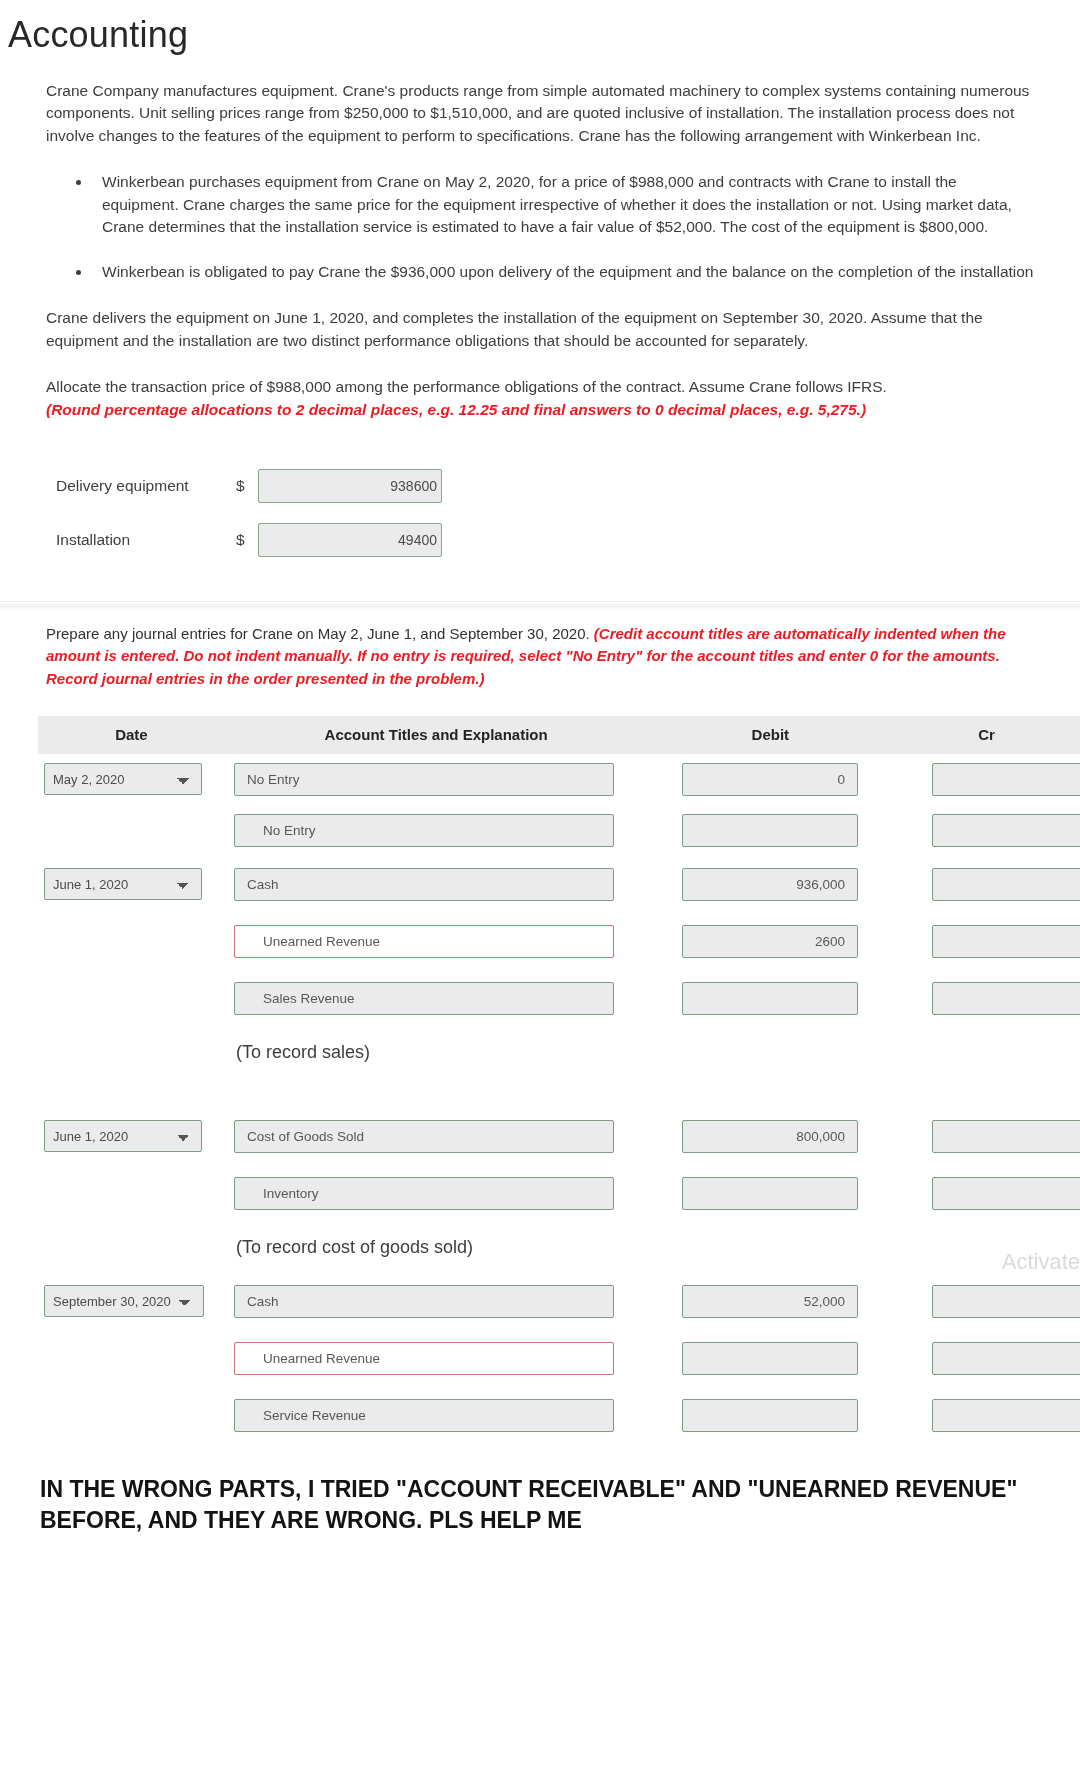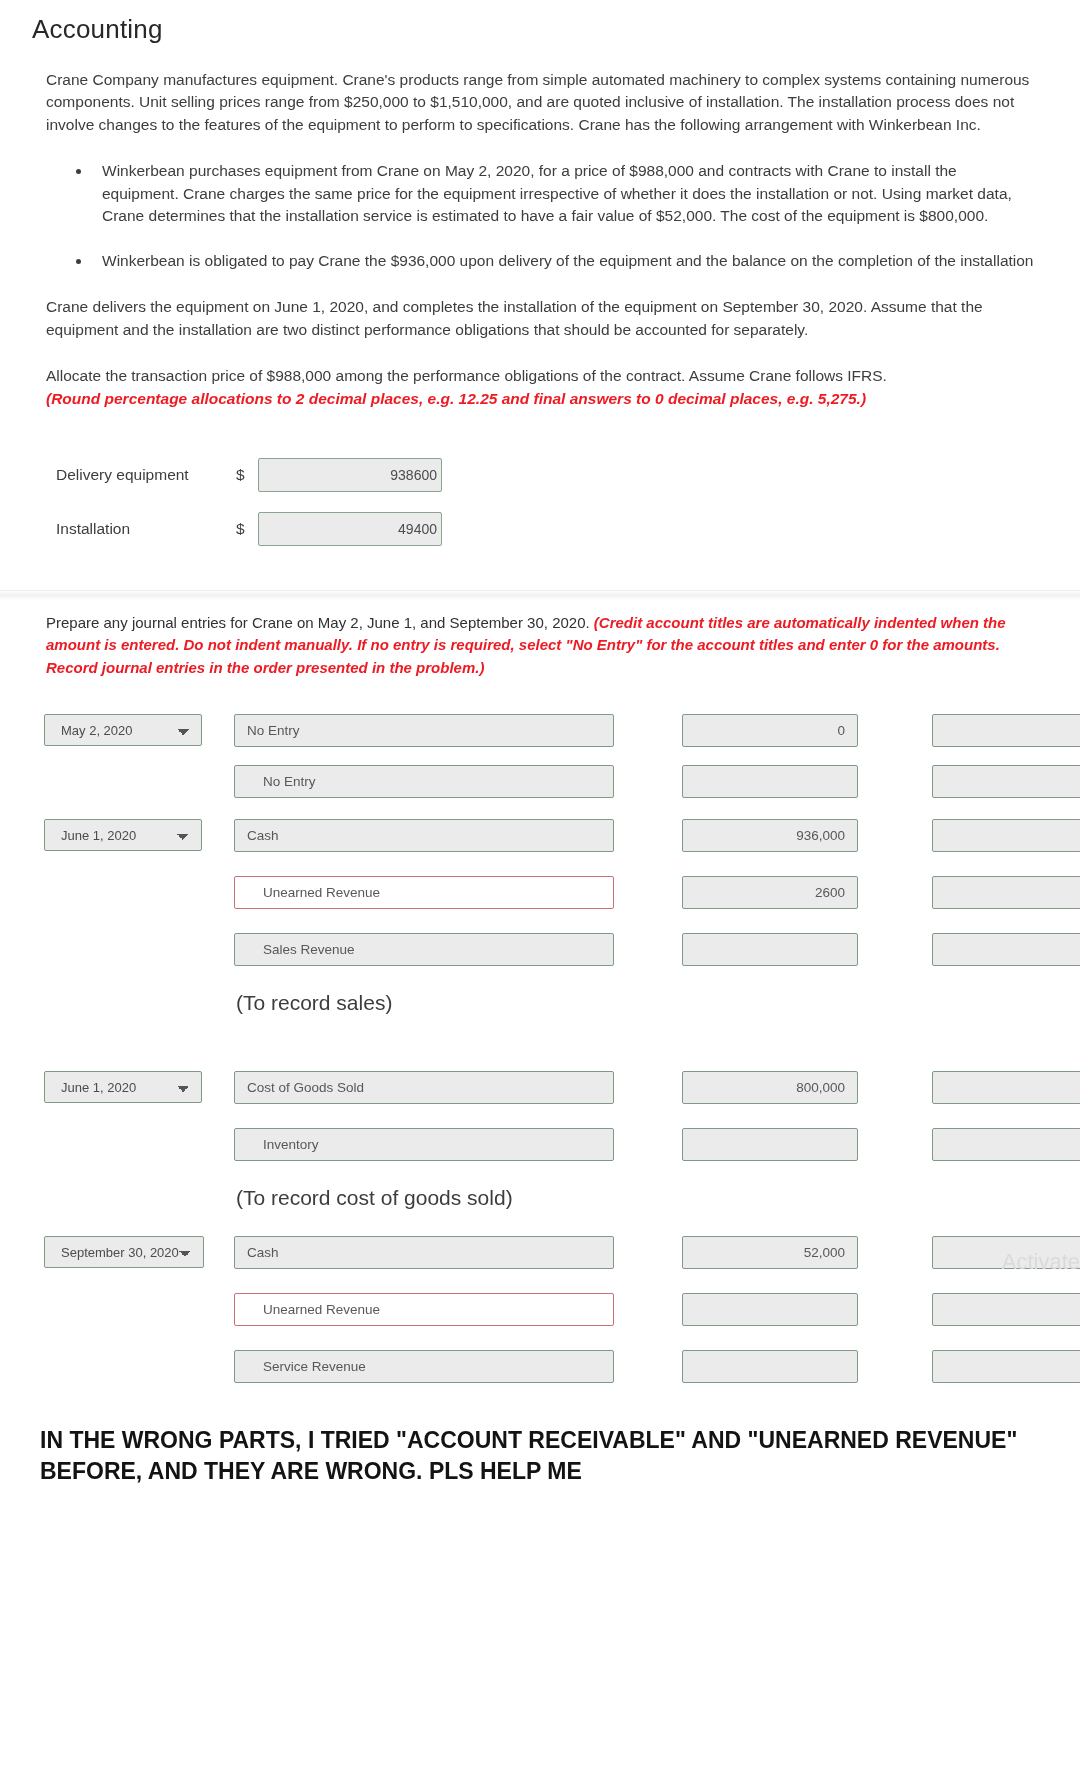--- a/index.html
+++ b/index.html
@@ -12,24 +12,24 @@
     font-family: "Liberation Sans", sans-serif;
     color: #2f3133;
     position: relative;
     width: 1080px;
     min-height: 1772px;
     overflow: hidden;
   }
 
   
   .page-title {
-    font-size: 26px;
+    font-size: 36px;
     font-weight: 400;
     color: #26282a;
-    margin: 14px 0 0 32px;
+    margin: 14px 0 0 8px;
     letter-spacing: .2px;
   }
 
   
   .prose {
     margin: 0 46px 0 46px;
     font-size: 15.5px;
     line-height: 1.45;
     color: #3b3d3f;
   }
@@ -151,21 +151,21 @@
   select.date-select {
     width: 158px;
     height: 32px;
     margin-left: 6px;
     background: #ebebeb;
     border: 1px solid #7e9c84;
     border-radius: 2px;
     font-family: "Liberation Sans", sans-serif;
     font-size: 13px;
     color: #4a4c4e;
-    padding-left: 16px;
+    padding-left: 8px;
     -webkit-appearance: none;
     appearance: none;
     background-image:
       linear-gradient(45deg, transparent 50%, #555 50%),
       linear-gradient(135deg, #555 50%, transparent 50%);
     background-position:
       calc(100% - 18px) 14px,
       calc(100% - 12px) 14px;
     background-size: 6px 6px, 6px 6px;
     background-repeat: no-repeat;
@@ -201,21 +201,21 @@
     align-items: center;
     justify-content: flex-end;
     padding-right: 12px;
     font-size: 13.5px;
     color: #56585a;
     margin-left: 24px;
   }
   .num-input.credit { margin-left: 24px; width: 176px; }
 
   .note {
-    font-size: 21px;
+    font-size: 18px;
     color: #3b3d3f;
     padding-left: 8px;
   }
 
   
   .watermark {
     position: absolute;
     right: 0px;
     top: 1249px;
     font-size: 22px;
@@ -273,20 +273,26 @@
 
 <div class="band"></div>
 
 <p class="jrn-instr">
   <span>Prepare any journal entries for Crane on May 2, June 1, and September 30, 2020.</span>
   <span class="red-italic">(Credit account titles are automatically indented when the amount is entered. Do not indent manually. If no entry is required, select "No Entry" for the account titles and enter 0 for the amounts. Record journal entries in the order presented in the problem.)</span>
 </p>
 
 <div class="jtable">
 
+  <div class="jhead">
+    <div class="c-date">Date</div>
+    <div class="c-acct">Account Titles and Explanation</div>
+    <div class="c-debit">Debit</div>
+    <div class="c-credit">Cr</div>
+  </div>
 
   <div class="jrow">
     <div class="cell-date">
       <select class="date-select">
         <option>May 2, 2020</option>
       </select>
     </div>
     <div class="cell-acct">
       <div class="txt-input">No Entry</div>
     </div>

